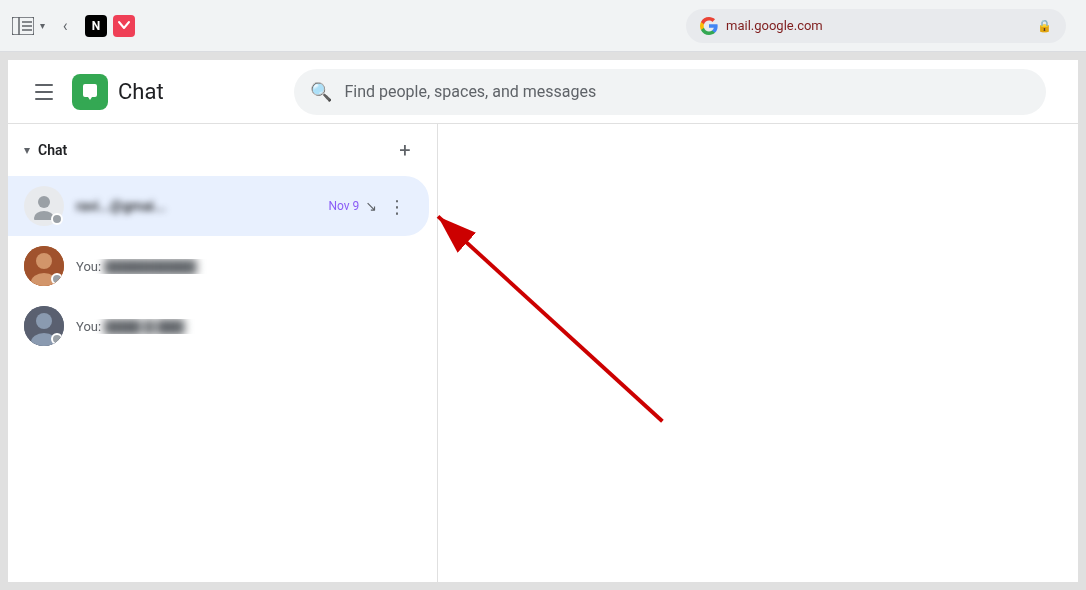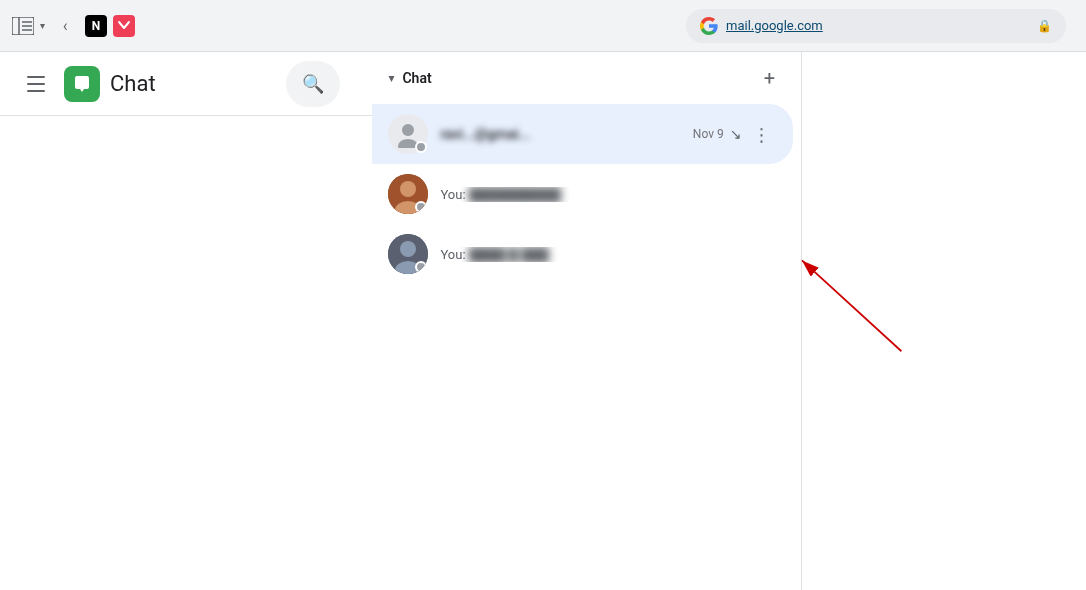--- a/index.html
+++ b/index.html
@@ -78,37 +78,36 @@
       border-radius: 20px;
       display: flex;
       align-items: center;
       padding: 0 14px;
       gap: 8px;
       margin-right: 8px;
     }
 
     .url-text {
       font-size: 13px;
-      color: #0c4a6e;
-      flex: 1;
-      text-decoration: underline;
+      color: #7f1d1d;
+      flex: 1;
     }
 
     .lock-icon {
       font-size: 12px;
       color: #5f6368;
     }
 
     
     .app-container {
       flex: 1;
       display: flex;
-      flex-direction: row;
+      flex-direction: column;
       background: #fff;
-      margin: 0;
+      margin: 8px;
       overflow: hidden;
     }
 
     
     .app-header {
       height: 64px;
       background: #fff;
       display: flex;
       align-items: center;
       padding: 0 16px;
@@ -314,21 +313,21 @@
 
     .chat-meta {
       display: flex;
       align-items: center;
       gap: 6px;
       flex-shrink: 0;
     }
 
     .chat-time {
       font-size: 12px;
-      color: #737373;
+      color: #8b5cf6;
     }
 
     .replied-icon {
       color: #5f6368;
       font-size: 14px;
     }
 
     .more-btn {
       width: 32px;
       height: 32px;
@@ -425,20 +424,21 @@
         <path d="M4 5h14v9H4z" rx="2" fill="white"></path>
         <path d="M4 5 Q4 5 4 5 L4 14 Q4 16 6 16 L9 16 L11 19 L13 16 L16 16 Q18 16 18 14 L18 5 Q18 3 16 3 L6 3 Q4 3 4 5z" fill="white"></path>
       </svg>
     </div>
 
     <span class="app-title">Chat</span>
 
     <div class="search-bar-container">
       <div class="search-bar">
         <span class="search-icon-wrap">🔍</span>
+        <span class="search-placeholder">Find people, spaces, and messages</span>
       </div>
     </div>
   </div>
 
   <div class="main-content">
 
     <div class="sidebar">
 
       <div class="sidebar-section-header">
         <div class="section-header-left">

